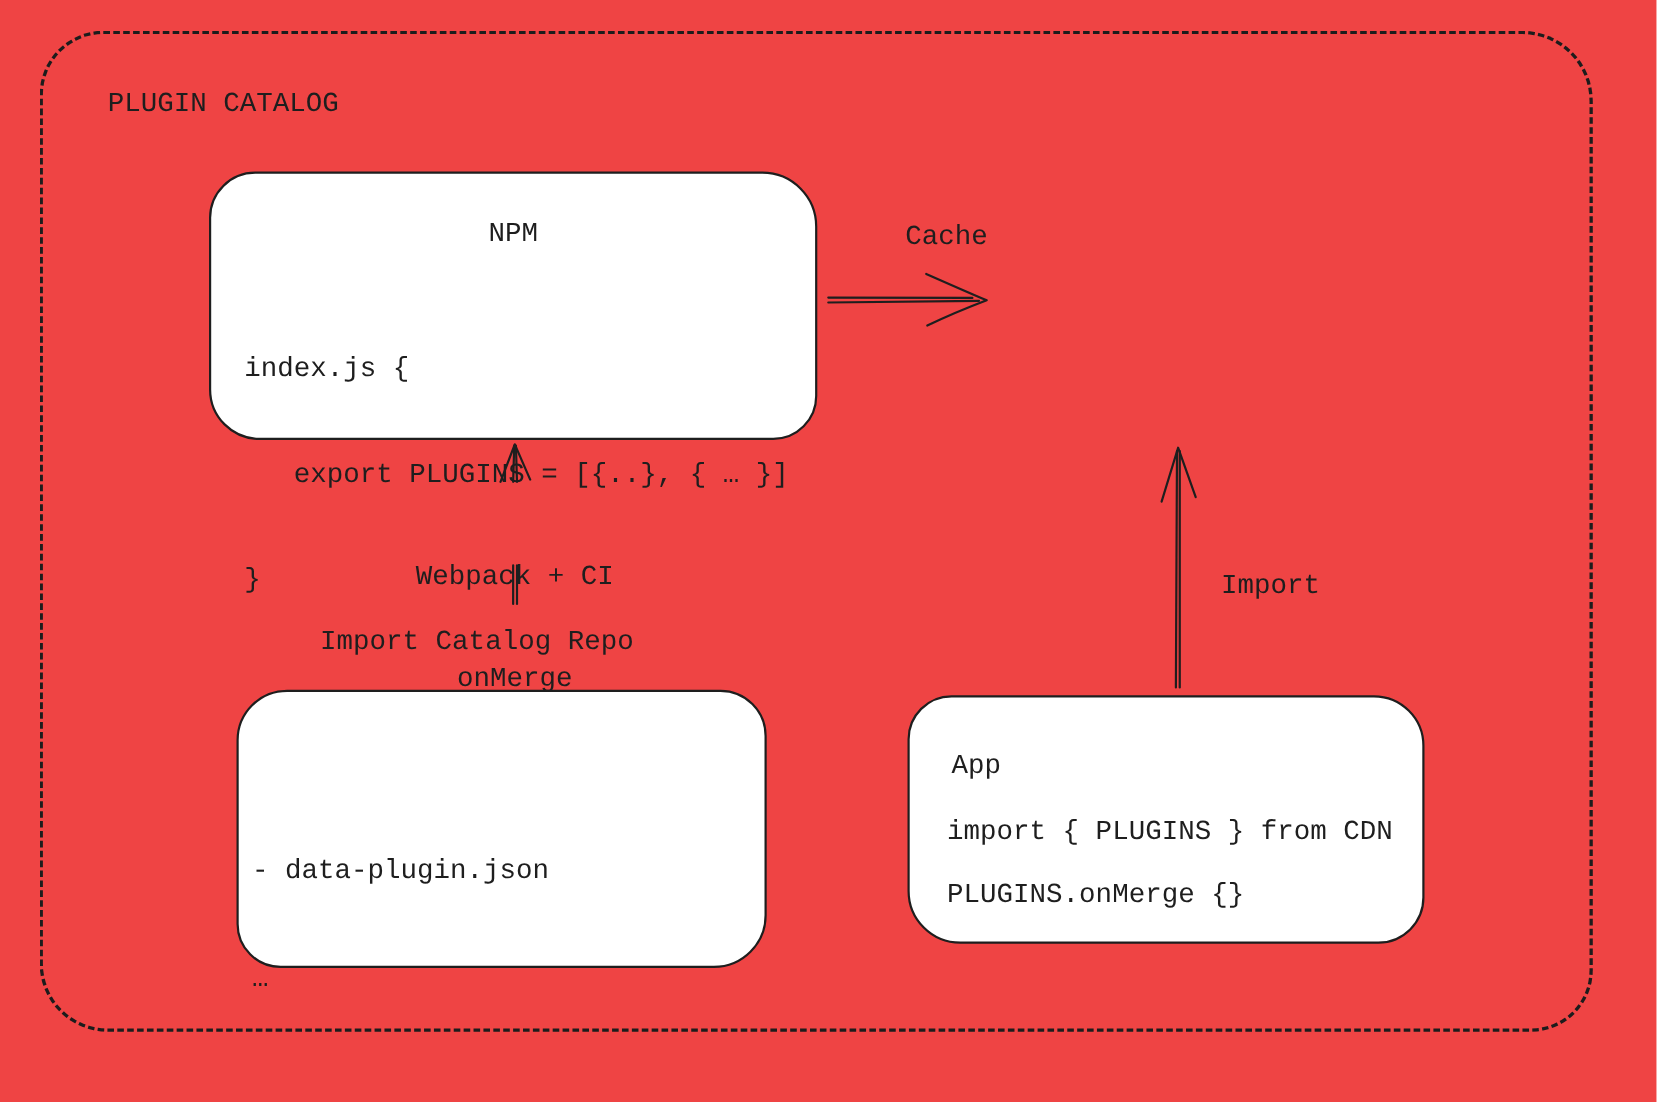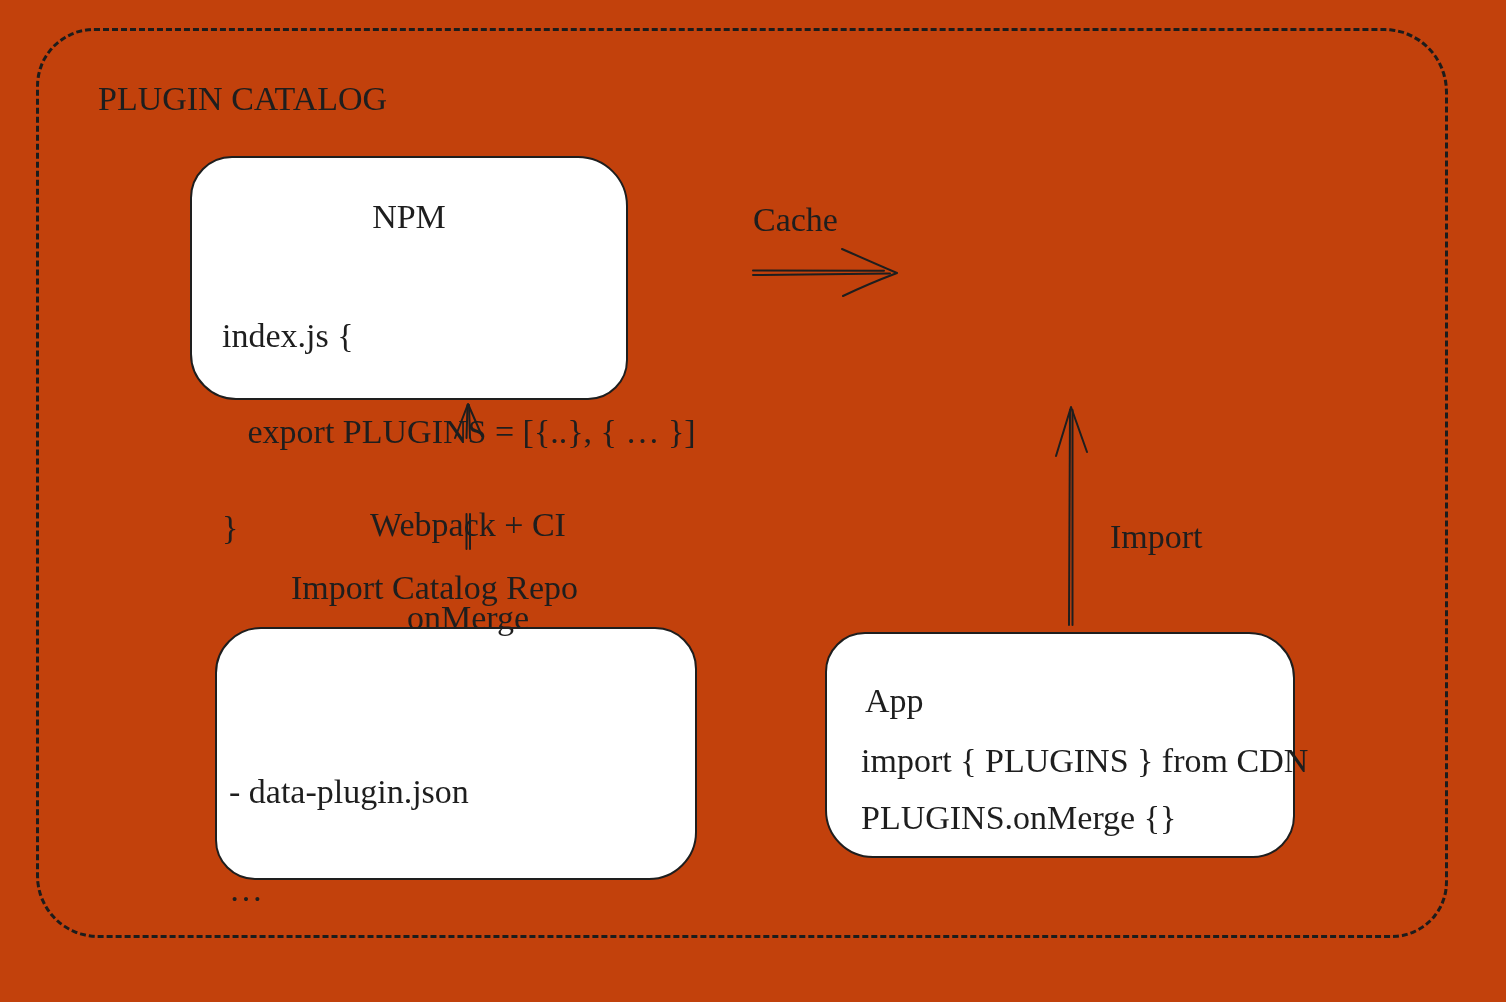--- a/index.html
+++ b/index.html
@@ -4,24 +4,24 @@
 <style>
   html, body {
     margin: 0;
     padding: 0;
     background: #ffffff;
   }
   .canvas {
     position: relative;
     width: 1506px;
     height: 1002px;
-    background: #c2410c;
+    background: #ef4444;
     color: #1e1e1e;
-    font-family: Liberation Serif, serif;
-    font-size: 34px;
+    font-family: Liberation Mono, monospace;
+    font-size: 25px;
     overflow: hidden;
   }
   .frame {
     position: absolute;
     left: 36px; top: 28px;
     width: 1412px; height: 910px;
     border: 3px dashed #1c1c1c;
     border-radius: 58px 64px 56px 62px;
     box-sizing: border-box;
   }
@@ -29,21 +29,21 @@
     position: absolute;
     left: 98px; top: 80px;
     white-space: pre;
   }
   .box {
     position: absolute;
     border: 2.5px solid #1e1e1e;
     background: #ffffff;
     box-sizing: border-box;
   }
-  .box.npm  { left: 190px; top: 156px; width: 438px; height: 244px; border-radius: 42px 50px 40px 46px; }
+  .box.npm  { left: 190px; top: 156px; width: 553px; height: 244px; border-radius: 42px 50px 40px 46px; }
   .box.cdn  { left: 908px; top: 162px; width: 333px; height: 240px; border-radius: 44px 40px 46px 42px; }
   .box.repo { left: 215px; top: 627px; width: 482px; height: 253px; border-radius: 46px 42px 48px 40px; }
   .box.app  { left: 825px; top: 632px; width: 470px; height: 226px; border-radius: 40px 46px 42px 48px; }
 
   .npm-title {
     position: absolute;
     top: 40px; left: 0; width: 100%;
     text-align: center;
   }
   .code { white-space: pre; }
@@ -60,21 +60,21 @@
   .repo-files {
     position: absolute;
     left: 12px; top: 82px;
     line-height: 32.5px;
   }
   .app-title { position: absolute; left: 38px; top: 48px; }
   .app-line1 { position: absolute; left: 34px; top: 108px; }
   .app-line2 { position: absolute; left: 34px; top: 165px; }
 
   .edge-label { position: absolute; white-space: pre; }
-  .cache-label  { left: 753px; top: 201px; width: 145px; text-align: left; }
+  .cache-label  { left: 753px; top: 201px; width: 145px; text-align: right; }
   .build-label  { left: 348px; top: 447px; width: 240px; text-align: center; line-height: 31px; }
   .repo-node-label { left: 291px; top: 569px; }
   .import-label { left: 1110px; top: 518px; }
 
   svg.arrows {
     position: absolute;
     left: 0; top: 0;
     pointer-events: none;
   }
   svg.arrows g { pointer-events: stroke; }

